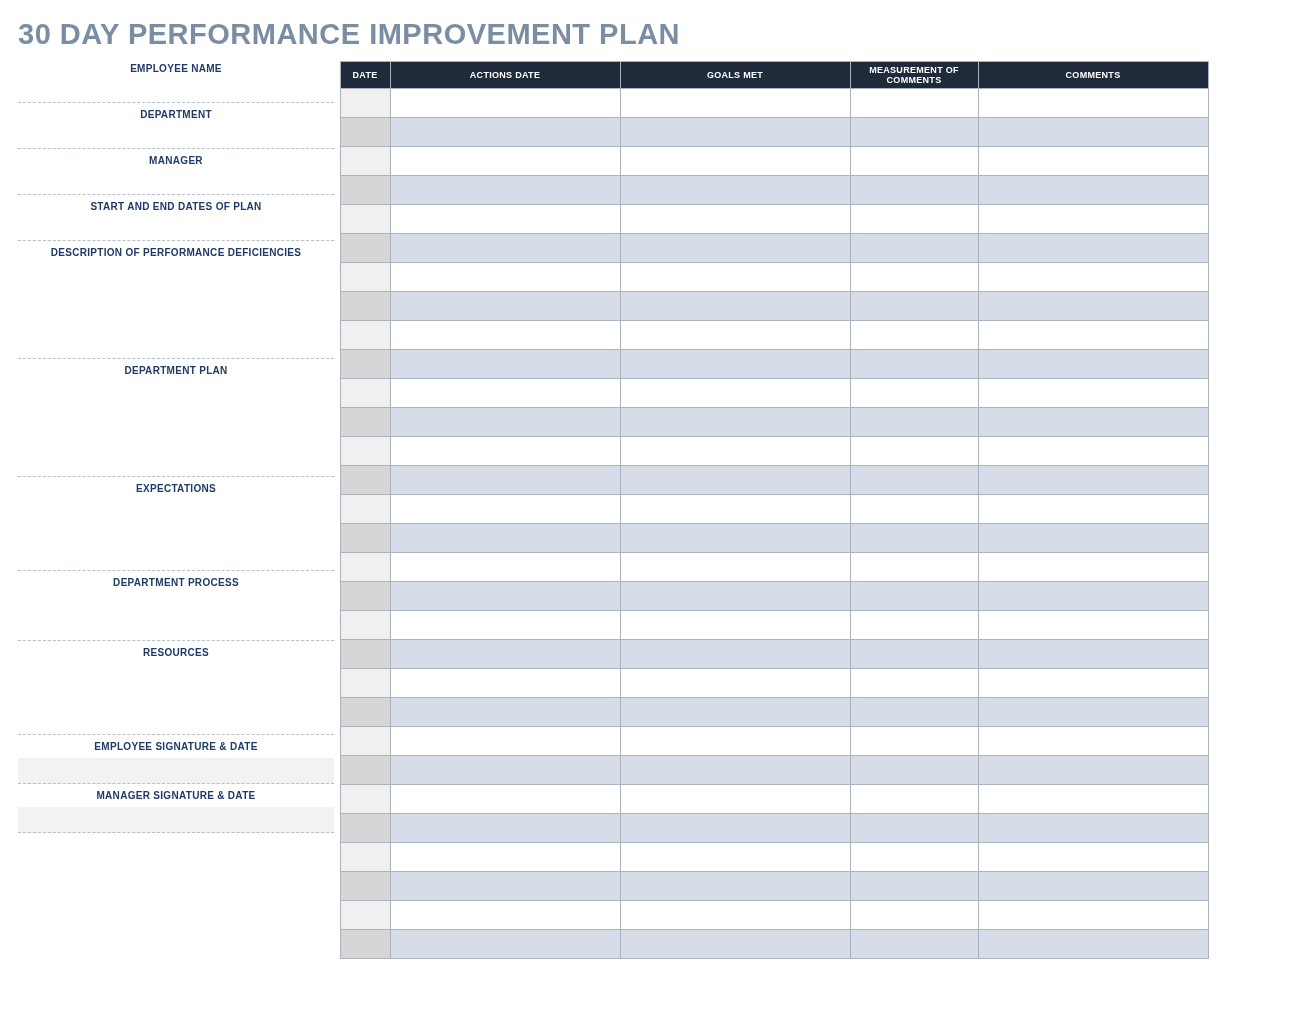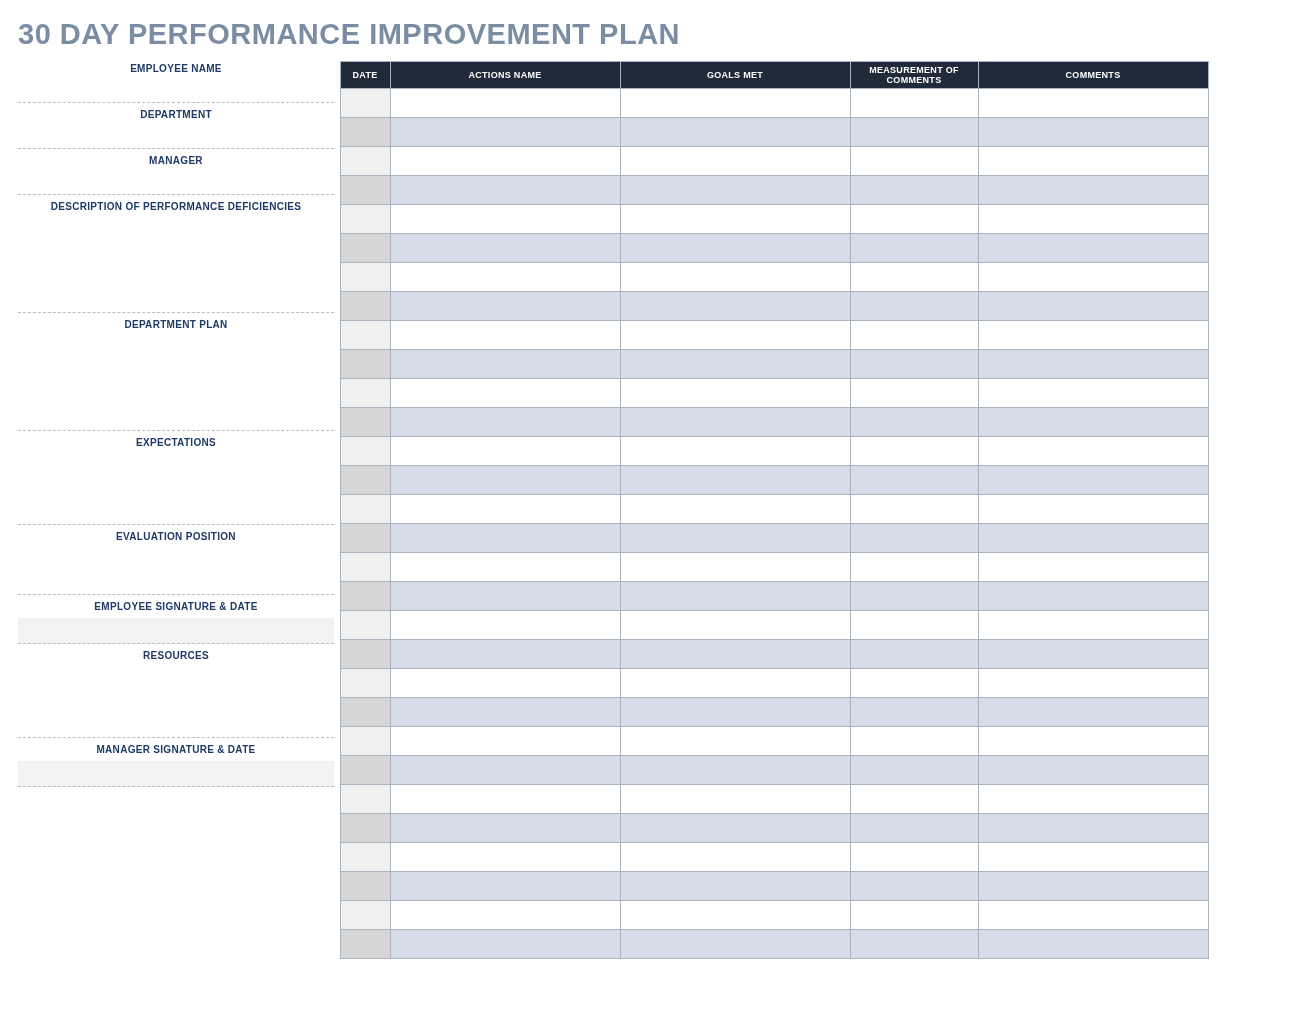--- a/index.html
+++ b/index.html
@@ -96,53 +96,57 @@
       </div>
       <div class="field-block">
         <div class="field-label">DEPARTMENT</div>
         <div class="field-input-space" style="min-height: 24px;"></div>
       </div>
       <div class="field-block">
         <div class="field-label">MANAGER</div>
         <div class="field-input-space" style="min-height: 24px;"></div>
       </div>
       <div class="field-block">
+        <div class="field-label">START AND END DATES OF PLAN</div>
+        <div class="field-input-space" style="min-height: 24px;"></div>
+      </div>
+      <div class="field-block">
         <div class="field-label">DESCRIPTION OF PERFORMANCE DEFICIENCIES</div>
         <div class="field-input-space" style="min-height: 96px;"></div>
       </div>
       <div class="field-block">
         <div class="field-label">DEPARTMENT PLAN</div>
         <div class="field-input-space" style="min-height: 96px;"></div>
       </div>
       <div class="field-block">
         <div class="field-label">EXPECTATIONS</div>
         <div class="field-input-space" style="min-height: 72px;"></div>
       </div>
       <div class="field-block">
-        <div class="field-label">EVALUATION POSITION</div>
+        <div class="field-label">DEPARTMENT PROCESS</div>
         <div class="field-input-space" style="min-height: 48px;"></div>
+      </div>
+      <div class="field-block">
+        <div class="field-label">RESOURCES</div>
+        <div class="field-input-space" style="min-height: 72px;"></div>
       </div>
       <div class="field-block" style="border-bottom: none;">
         <div class="field-label">EMPLOYEE SIGNATURE &amp; DATE</div>
         <div class="signature-box"></div>
       </div>
-      <div class="field-block">
-        <div class="field-label">RESOURCES</div>
-        <div class="field-input-space" style="min-height: 72px;"></div>
-      </div>
       <div class="field-block" style="border-bottom: none;">
         <div class="field-label">MANAGER SIGNATURE &amp; DATE</div>
         <div class="signature-box"></div>
       </div>
     </div>
 
   <div class="right-col">
     <div class="grid" id="grid">
         <div class="header">DATE</div>
-        <div class="header">ACTIONS NAME</div>
+        <div class="header">ACTIONS DATE</div>
         <div class="header">GOALS MET</div>
         <div class="header">MEASUREMENT OF COMMENTS</div>
         <div class="header">COMMENTS</div>
         <div class="cell even col0"></div>
         <div class="cell even col1"></div>
         <div class="cell even col2"></div>
         <div class="cell even col3"></div>
         <div class="cell even col4"></div>
         <div class="cell odd col0"></div>
         <div class="cell odd col1"></div>

